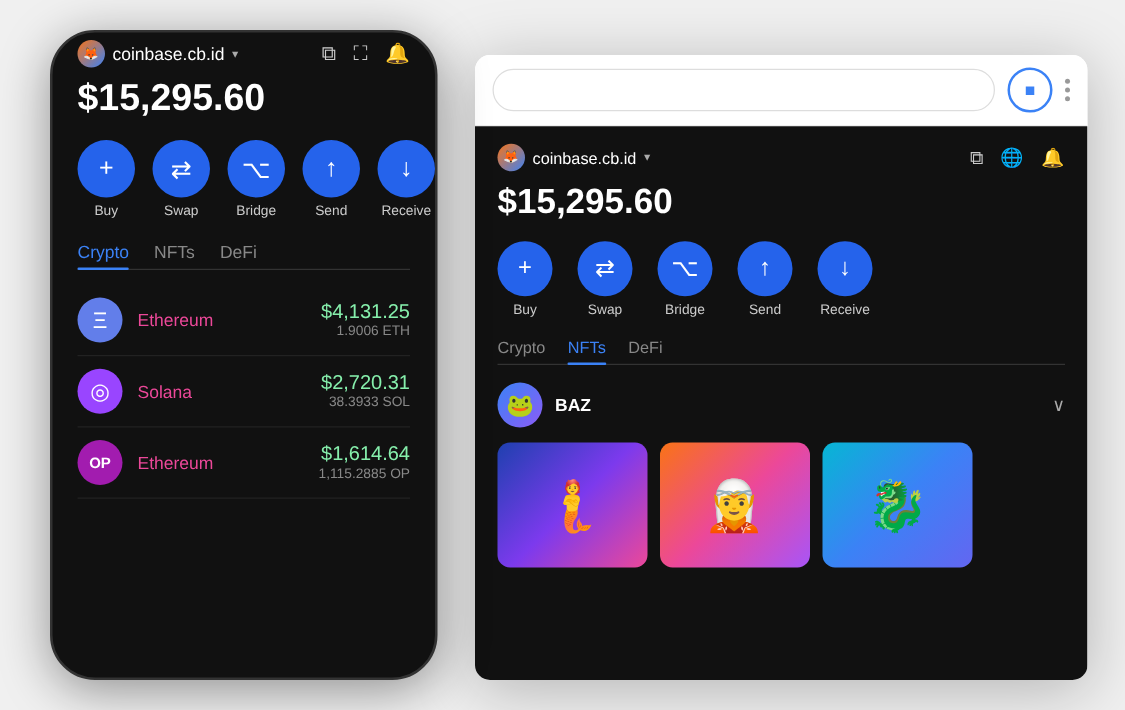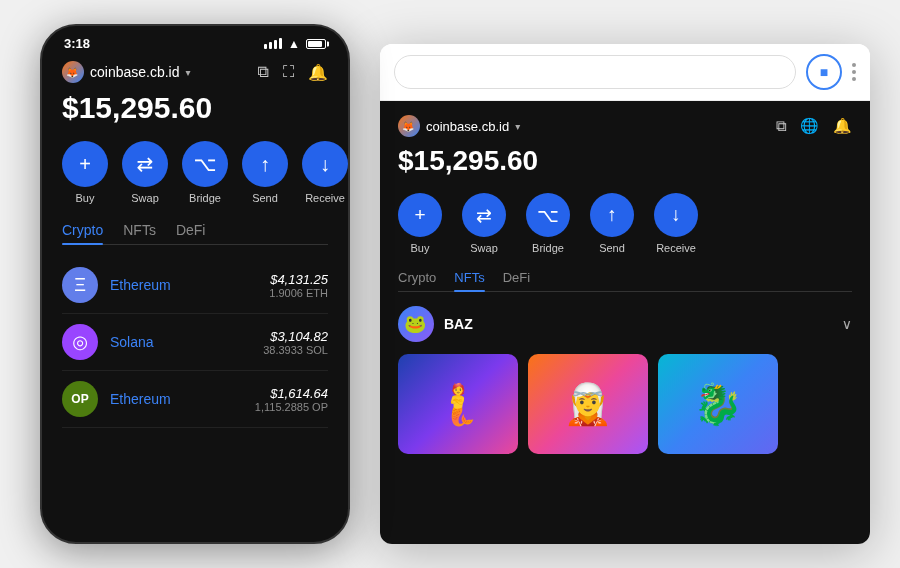--- a/index.html
+++ b/index.html
@@ -245,37 +245,36 @@
       height: 36px;
       border-radius: 50%;
       display: flex;
       align-items: center;
       justify-content: center;
       font-size: 18px;
     }
 
     .eth-icon { background: #627eea; }
     .sol-icon { background: #9945ff; }
-    .op-icon { background: #4d7c0f; }
+    .op-icon { background: #a21caf; }
 
     .asset-name {
       font-size: 14px;
       font-weight: 500;
-      color: #3b82f6;
+      color: #ec4899;
     }
 
     .asset-right {
       text-align: right;
     }
 
     .asset-value {
-      font-size: 13px;
+      font-size: 16px;
       font-weight: 500;
-      color: #ffffff;
-      font-style: italic;
+      color: #86efac;
     }
 
     .asset-amount {
       font-size: 11px;
       color: #888;
     }
 
     
     .browser {
       position: absolute;
@@ -506,33 +505,20 @@
       justify-content: center;
       font-size: 40px;
     }
   </style>
 </head>
 <body>
 
 <div class="scene">
 
   <div class="phone">
-    <div class="phone-status-bar">
-      <span>3:18</span>
-      <div class="status-icons">
-        <div class="signal-bar">
-          <span></span>
-            <span></span>
-            <span></span>
-            <span></span>
-        </div>
-        <span class="wifi-icon">▲</span>
-        <span class="battery-icon"></span>
-      </div>
-    </div>
 
     <div class="phone-content">
       <div class="account-row">
         <div class="account-id">
           <div class="account-avatar">
             <span>🦊</span>
           </div>
           <span>coinbase.cb.id</span>
           <span class="chevron-down">▾</span>
         </div>
@@ -584,21 +570,21 @@
             <div class="asset-value">$4,131.25</div>
             <div class="asset-amount">1.9006 ETH</div>
           </div>
         </div>
         <div class="asset-row">
           <div class="asset-left">
             <div class="asset-icon sol-icon">◎</div>
             <span class="asset-name">Solana</span>
           </div>
           <div class="asset-right">
-            <div class="asset-value">$3,104.82</div>
+            <div class="asset-value">$2,720.31</div>
             <div class="asset-amount">38.3933 SOL</div>
           </div>
         </div>
         <div class="asset-row">
           <div class="asset-left">
             <div class="asset-icon op-icon" style="font-size:12px;font-weight:700;">OP</div>
             <span class="asset-name">Ethereum</span>
           </div>
           <div class="asset-right">
             <div class="asset-value">$1,614.64</div>

